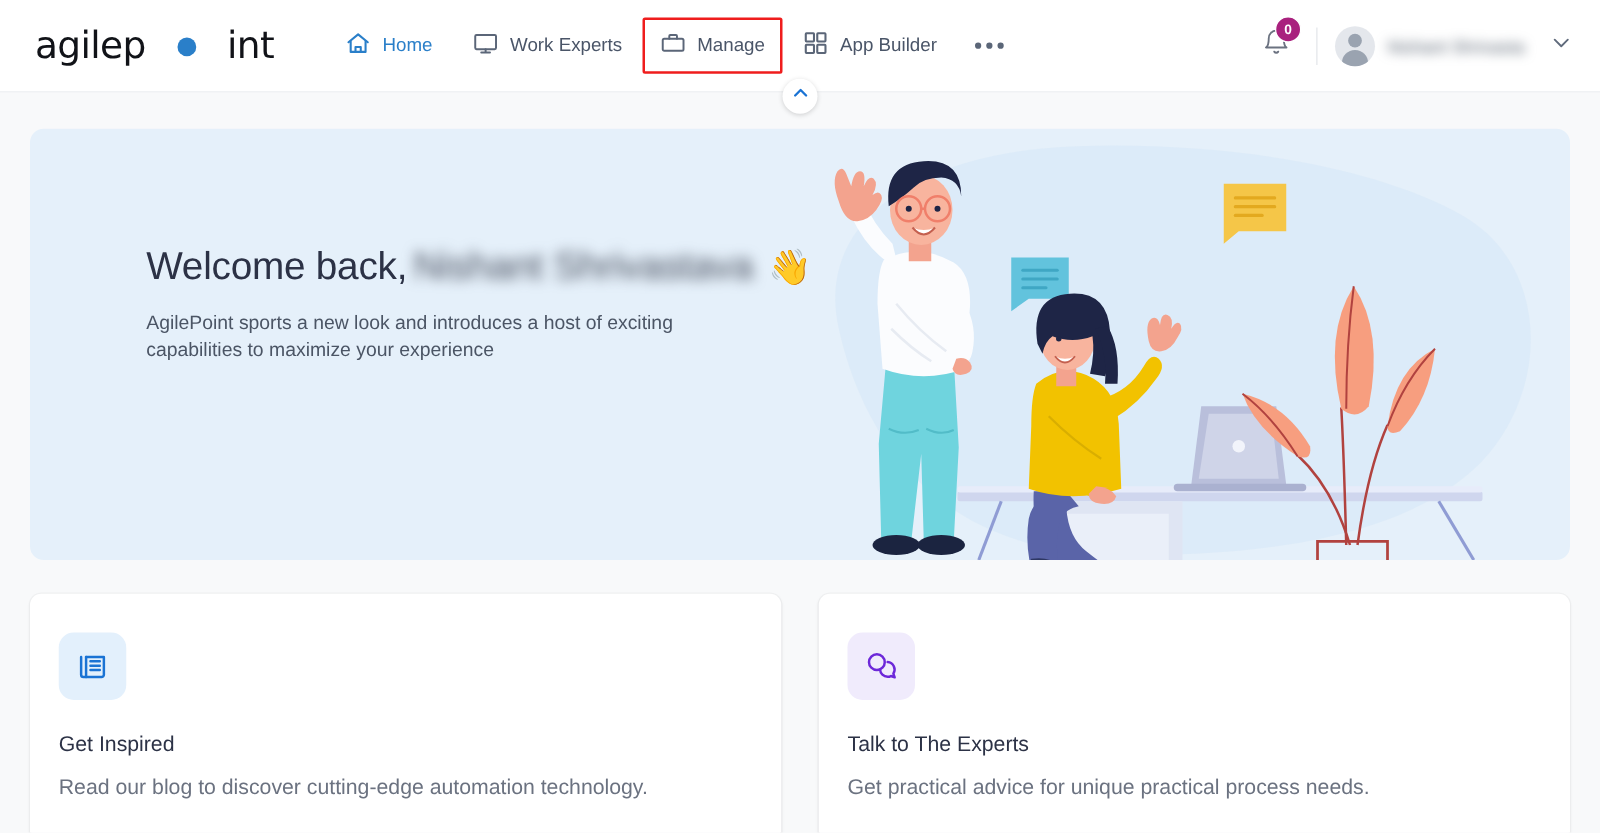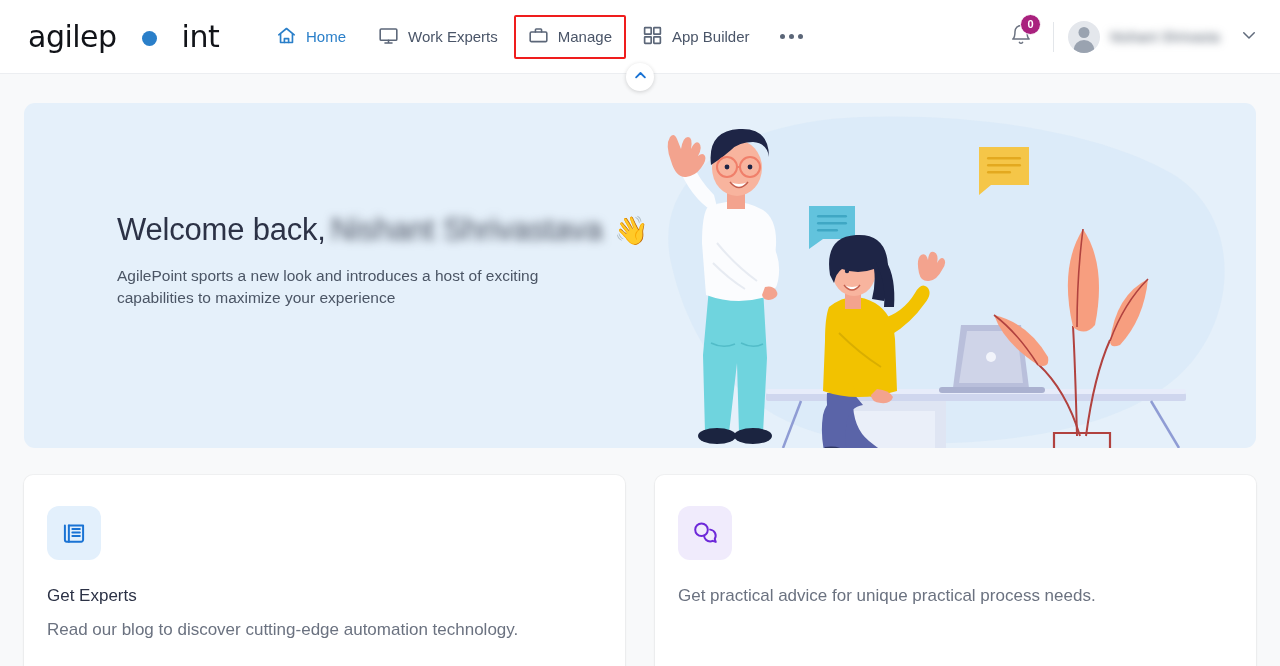--- a/index.html
+++ b/index.html
@@ -204,21 +204,21 @@
   .hero {
     position: relative;
     height: 345px;
     border-radius: 11px;
     background: #e5f0fa;
     overflow: hidden;
   }
   .hero-text {
     position: absolute;
     left: 93px;
-    top: 109px;
+    top: 92px;
     z-index: 3;
     max-width: 560px;
   }
   .hero-title {
     font-size: 31px;
     font-weight: 400;
     color: #2c3246;
     display: flex;
     align-items: center;
     white-space: nowrap;
@@ -521,29 +521,30 @@
   <div class="cards">
 
     <div class="card">
       <div class="card-icon blue">
         <svg width="28" height="28" viewBox="0 0 24 24" fill="none" stroke="#1a73d4" stroke-width="1.7" stroke-linecap="round" stroke-linejoin="round">
           <path d="M4.2 5.6v12.2a1.6 1.6 0 0 0 1.6 1.6h12.4a1.6 1.6 0 0 0 1.6-1.6V5.6H7.6"></path>
           <path d="M7.6 5.6v13.8"></path>
           <path d="M10.6 8.6h6.4M10.6 11.6h6.4M10.6 14.6h6.4"></path>
         </svg>
       </div>
-      <div class="card-title">Get Experts</div>
+      <div class="card-title">Get Inspired</div>
       <div class="card-desc">Read our blog to discover cutting-edge automation technology.</div>
     </div>
 
     <div class="card">
       <div class="card-icon purple">
         <svg width="28" height="28" viewBox="0 0 24 24" fill="none" stroke="#6d28d9" stroke-width="1.7" stroke-linecap="round" stroke-linejoin="round">
           <path d="M14.4 9.2a5.4 5.4 0 1 1-10.8 0 5.4 5.4 0 0 1 10.8 0Z"></path>
           <path d="M11.2 14.2a5.2 5.2 0 0 0 5.2 5 5.3 5.3 0 0 0 2.2-.5l2.6.9-.9-2.5a5.2 5.2 0 0 0-3.9-8"></path>
         </svg>
       </div>
+      <div class="card-title">Talk to The Experts</div>
       <div class="card-desc">Get practical advice for unique practical process needs.</div>
     </div>
 
   </div>
 
 </div>
 
 </body></html>

